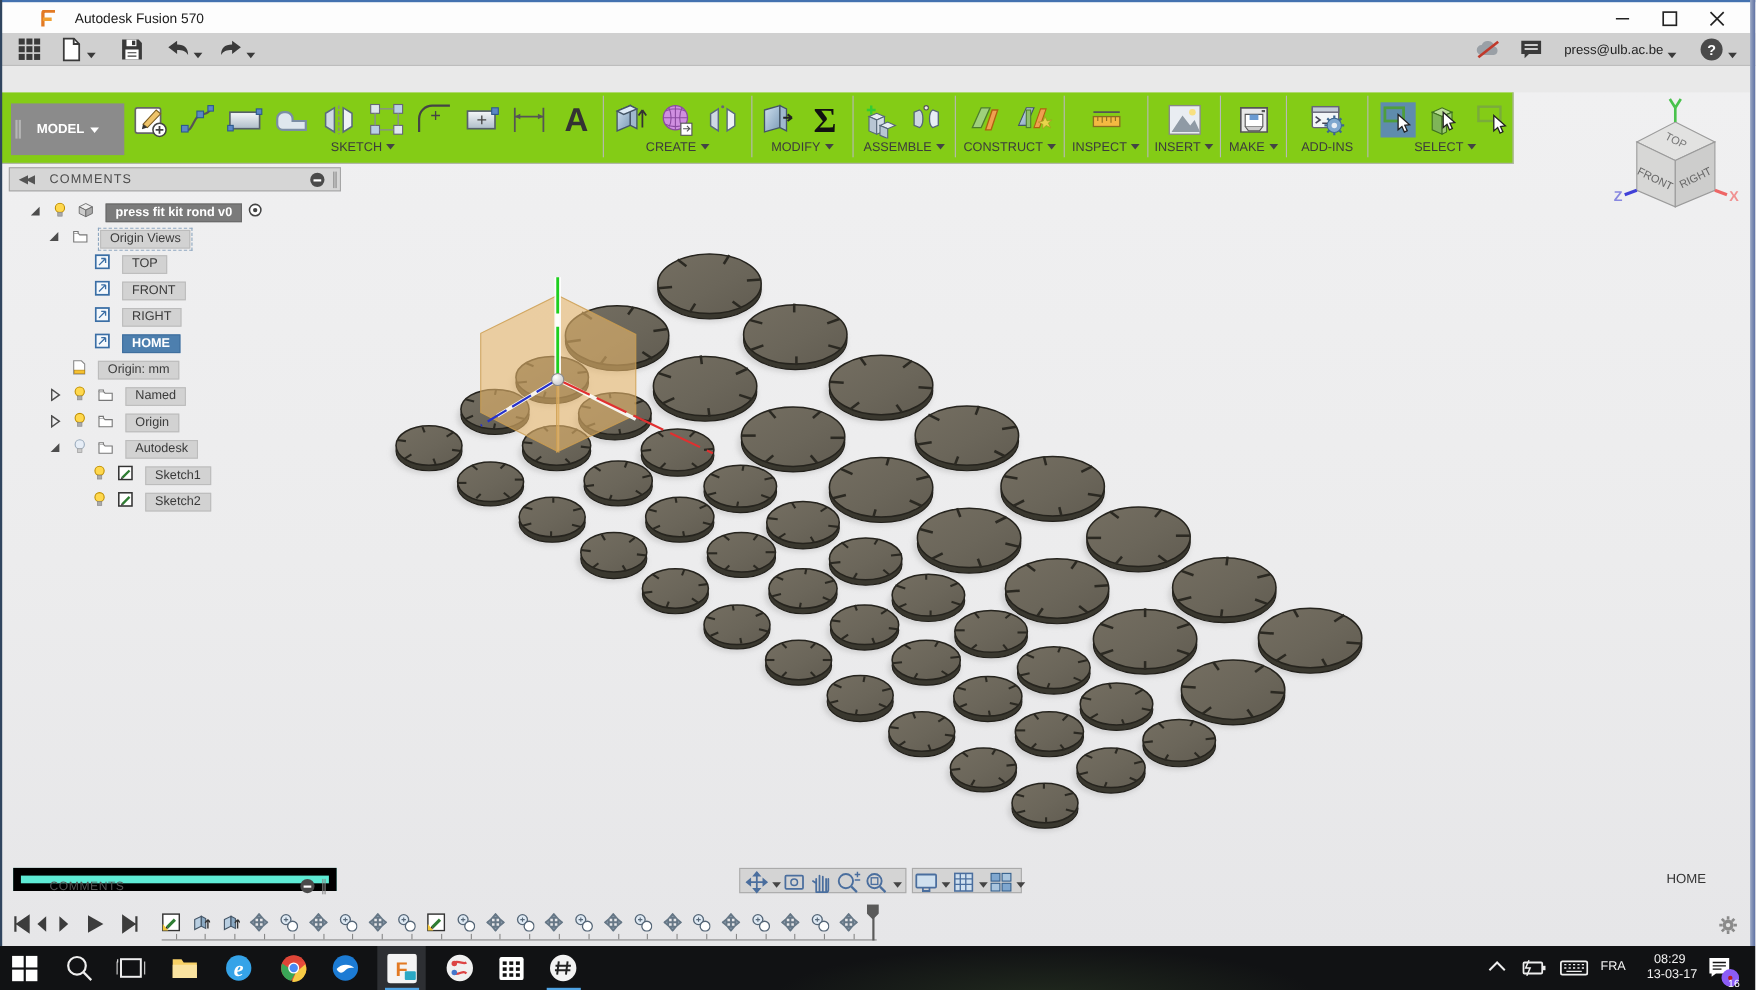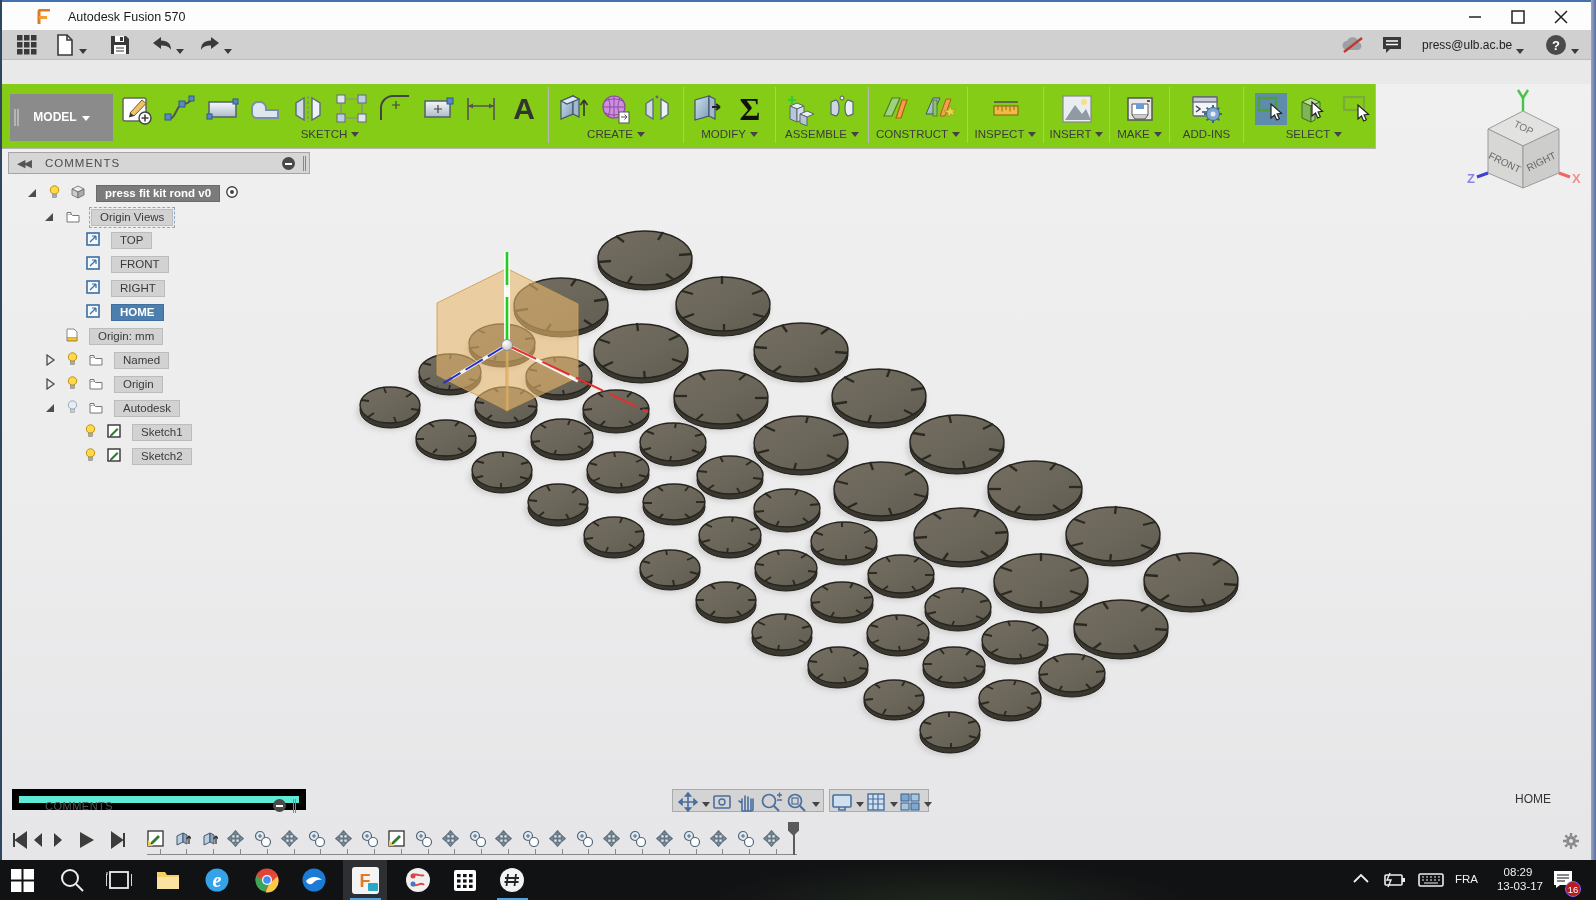--- a/index.html
+++ b/index.html
@@ -57,21 +57,21 @@
 #tlmarker { position:absolute; left:788px; top:822px; width:11px; height:14px; background:#5a5a5a; clip-path:polygon(0 0,100% 0,100% 60%,50% 100%,0 60%); }
 #tlmarker2 { position:absolute; left:792.5px; top:834px; width:2px; height:21px; background:#5a5a5a; }
 #tlgear { position:absolute; left:1562px; top:832px; }
 #taskbar { position:absolute; left:0; top:860px; width:1596px; height:40px; background:#111214; }
 #taskbar .shade { position:absolute; left:700px; top:0; width:500px; height:40px; background:radial-gradient(ellipse at 50% 120%, rgba(45,60,38,0.55), rgba(0,0,0,0) 70%); }
 .tbic { position:absolute; top:7px; }
 .tbhl { position:absolute; top:0; width:44px; height:40px; background:#2d2f33; }
 .tbul { position:absolute; top:37.5px; width:31px; height:2.5px; background:#4fa3e3; }
 .trayic { position:absolute; }
 .traytxt { position:absolute; color:#f0f0f0; font-size:11.5px; }
-#badge16 { position:absolute; left:1565px; top:21px; width:16px; height:16px; background:#b91c1c; border:1px solid #8b5cf6; border-radius:50%; color:#fff; font-size:9.5px; text-align:center; line-height:15px; }
+#badge16 { position:absolute; left:1565px; top:21px; width:16px; height:16px; background:#b91c1c; border:6px solid #8b5cf6; border-radius:50%; color:#fff; font-size:9.5px; text-align:center; line-height:15px; }
 #ledge { position:absolute; left:0; top:0; width:2px; height:860px; background:#30455f; }
 #redge { position:absolute; right:0; top:0; width:5px; height:860px; background:linear-gradient(90deg,#9aa7c4,#5a6da0); }
 </style></head>
 <body>
 <div id="app">
   <div id="canvas">
     <svg width="1596" height="776" viewBox="0 84 1596 776" style="position:absolute;left:0;top:0">
         <defs>
           <linearGradient id="gdisc" x1="0" y1="0" x2="1" y2="1">
             <stop offset="0" stop-color="#746e61"></stop>

